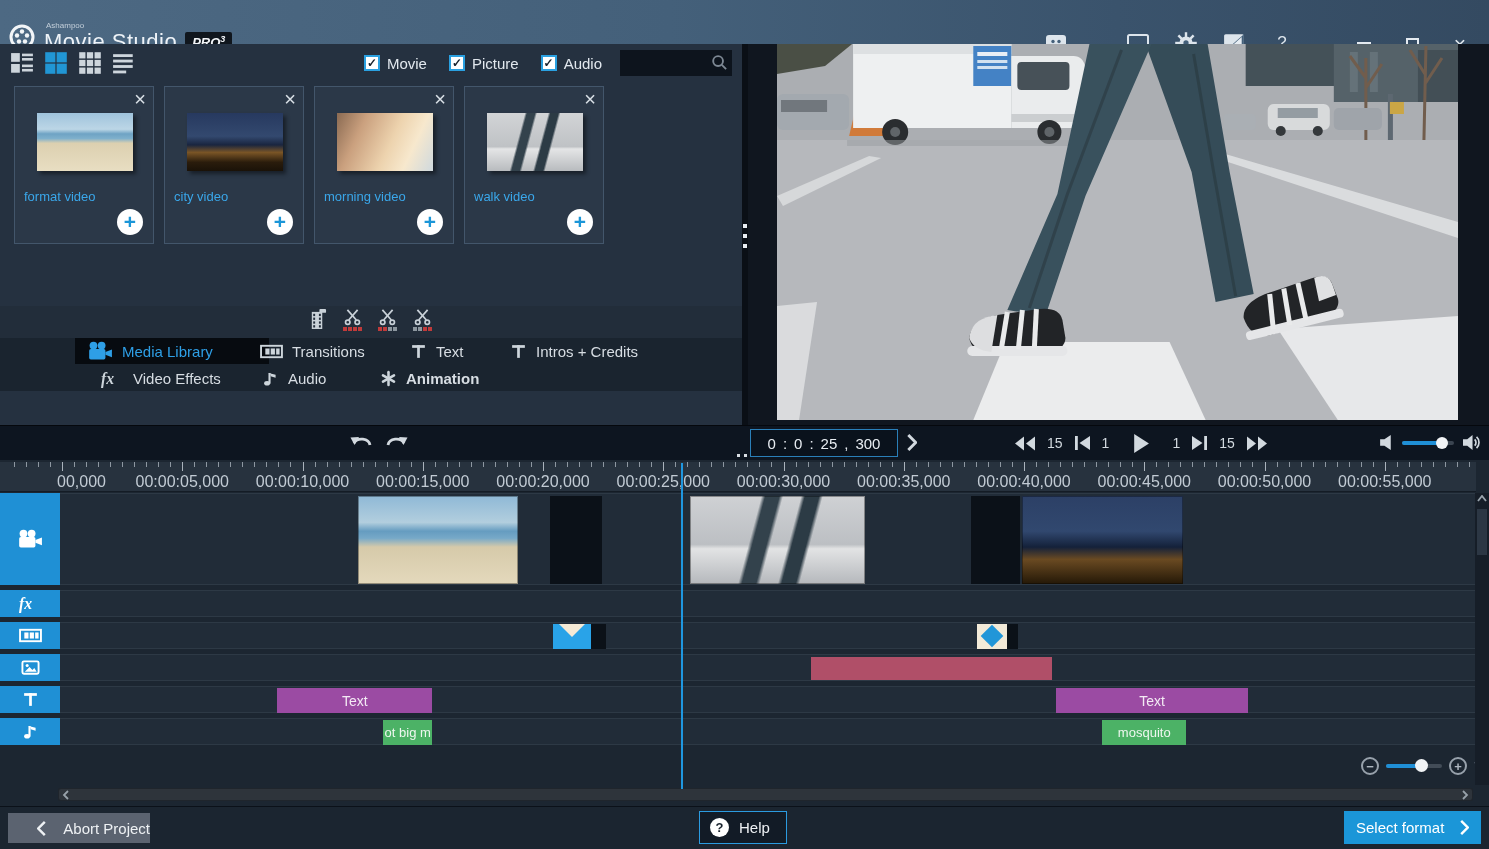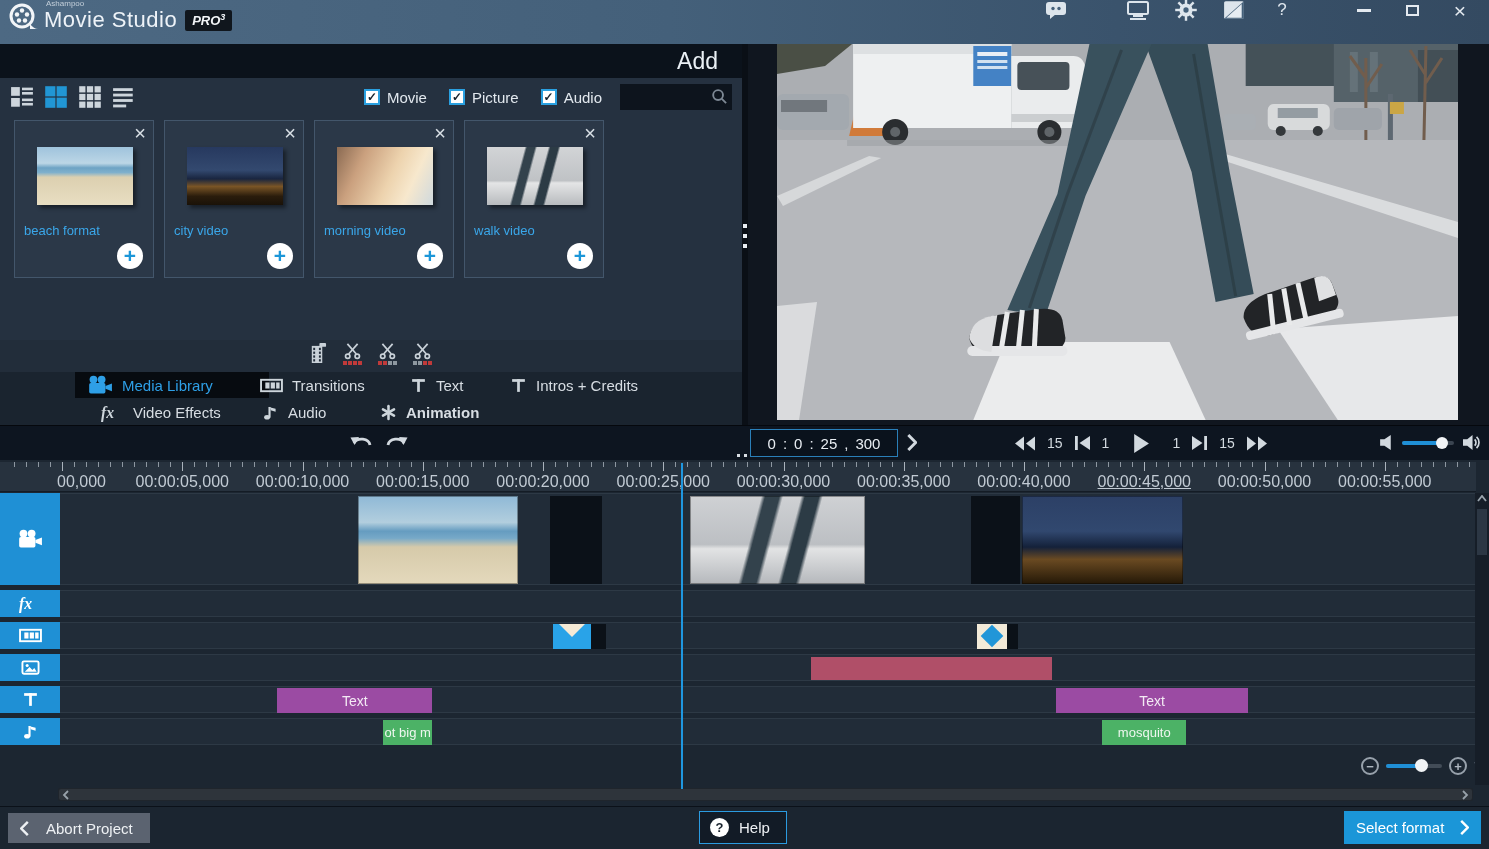--- a/index.html
+++ b/index.html
@@ -5,21 +5,21 @@
   html,body{margin:0;padding:0;background:#0b111a;}
   body{font-family:"Liberation Sans",sans-serif;-webkit-font-smoothing:antialiased;}
   .stage{position:relative;width:1489px;height:849px;overflow:hidden;background:#10161f;color:#d7dde3;}
   .stage *{box-sizing:border-box;}
   svg{display:block;}
   .icon svg{fill:currentColor;}
 
   
   .titlebar{position:absolute;left:0;top:0;width:1489px;height:53px;
     background:linear-gradient(90deg,#4d6983 0%,#44607a 45%,#3a536c 75%,#344a61 100%);
-    display:flex;align-items:flex-start;}
+    display:flex;align-items:flex-end;}
   .logo{width:30px;height:30px;margin:2px 6px 0 8px;color:#f2f5f8;}
   .brandblock{display:flex;flex-direction:column;line-height:1;}
   .brand-small{font-size:8px;color:#c3cfda;margin:0 0 1px 2px;}
   .brand-title{font-size:22px;font-weight:300;color:#eef3f8;letter-spacing:.5px;}
   .badge{margin-left:8px;margin-top:10px;background:#10161d;color:#f2f5f8;font-size:13px;font-weight:bold;font-style:italic;
     padding:2px 7px 3px 7px;border-radius:2px;}
   .badge sup{font-size:9px;}
   .tb-icons{margin-left:auto;display:flex;align-items:center;gap:26px;padding-right:18px;color:#dde5ec;}
   .tb-btn{width:22px;height:20px;display:flex;align-items:center;justify-content:center;cursor:default;}
   .tb-gap{width:8px;}
@@ -133,21 +133,21 @@
   .hscroll{position:absolute;left:58px;right:16px;top:328px;height:13px;background:#1f252c;border-radius:2px;}
   .hthumb{position:absolute;left:1px;right:1px;top:1px;bottom:1px;background:#2e343b;border-radius:2px;}
   .hs-arrow{position:absolute;top:0;height:13px;display:flex;align-items:center;color:#98a2ab;}
   .vscroll{position:absolute;right:0;top:33px;width:14px;height:292px;background:#161e28;}
   .vs-up{position:absolute;left:2px;top:2px;color:#9aa4ad;}
   .vthumb{position:absolute;left:2px;top:16px;width:10px;height:46px;background:#2c3744;}
 
   
   .footer{position:absolute;left:0;top:806px;width:1489px;height:43px;background:#1b2530;border-top:1px solid #0b1119;}
   .btn-abort{position:absolute;left:8px;top:6px;width:142px;height:30px;background:#5b6370;color:#eef1f4;font-size:15px;
-    display:flex;align-items:center;gap:16px;padding-left:12px;}
+    display:flex;align-items:center;gap:16px;padding-left:12px;justify-content:flex-end;}
   .btn-help{position:absolute;left:699px;top:4px;width:88px;height:33px;border:1px solid #2b9be0;background:#121b26;
     display:flex;align-items:center;gap:10px;padding-left:10px;color:#eef1f4;font-size:15px;}
   .qcircle{width:19px;height:19px;border-radius:50%;background:#ffffff;color:#16202b;font-size:13px;font-weight:bold;
     display:flex;align-items:center;justify-content:center;}
   .btn-select{position:absolute;left:1344px;top:4px;width:137px;height:33px;background:#1b96d8;color:#ffffff;font-size:15px;
     display:flex;align-items:center;justify-content:space-between;padding:0 12px;}
 </style>
 </head>
 <body>
 
@@ -216,23 +216,20 @@
           <span class="win-min"></span>
         </span>
       <span class="tb-btn">
           <span class="win-max"></span>
         </span>
       <span class="tb-btn win-close">×</span>
     </div>
   </div>
 
   <div class="library">
-    <div class="addbar">
-      <span class="addlbl">Add</span>
-    </div>
     <div class="libtoolbar">
       <div class="viewbtns">
         <span class="viewbtn icon">
           <svg viewBox="0 0 22 20">
               <rect x="1" y="1" width="8" height="8"></rect>
               <rect x="11" y="1.5" width="10" height="2.4"></rect>
               <rect x="11" y="5.5" width="10" height="2.4"></rect>
               <rect x="1" y="11" width="8" height="8"></rect>
               <rect x="11" y="11.5" width="10" height="2.4"></rect>
               <rect x="11" y="15.5" width="10" height="2.4"></rect>
@@ -289,21 +286,21 @@
               <circle cx="7.5" cy="7.5" r="5.2" fill="none" stroke="currentColor" stroke-width="2"></circle>
               <line x1="11.5" y1="11.5" x2="16" y2="16" stroke="currentColor" stroke-width="2"></line>
             </svg>
         </span>
       </div>
     </div>
     <div class="cards" id="card-list">
         <div class="card">
           <span class="x">×</span>
           <div class="thumb thumb-beach"></div>
-          <div class="name">beach format</div>
+          <div class="name">format video</div>
           <span class="plus">+</span>
         </div>
         <div class="card">
           <span class="x">×</span>
           <div class="thumb thumb-city"></div>
           <div class="name">city video</div>
           <span class="plus">+</span>
         </div>
         <div class="card">
           <span class="x">×</span>
@@ -752,21 +749,21 @@
         <span class="tick" style="left: 1468.92px; height: 5px;"></span>
         <span class="rlabel" style="left: 57px;">00,000</span>
         <span class="rlabel" style="left: 182.25px; transform: translateX(-50%);">00:00:05,000</span>
         <span class="rlabel" style="left: 302.5px; transform: translateX(-50%);">00:00:10,000</span>
         <span class="rlabel" style="left: 422.75px; transform: translateX(-50%);">00:00:15,000</span>
         <span class="rlabel" style="left: 543px; transform: translateX(-50%);">00:00:20,000</span>
         <span class="rlabel" style="left: 663.25px; transform: translateX(-50%);">00:00:25,000</span>
         <span class="rlabel" style="left: 783.5px; transform: translateX(-50%);">00:00:30,000</span>
         <span class="rlabel" style="left: 903.75px; transform: translateX(-50%);">00:00:35,000</span>
         <span class="rlabel" style="left: 1024px; transform: translateX(-50%);">00:00:40,000</span>
-        <span class="rlabel" style="left: 1144.25px; transform: translateX(-50%); text-decoration: underline;">00:00:45,000</span>
+        <span class="rlabel" style="left: 1144.25px; transform: translateX(-50%);">00:00:45,000</span>
         <span class="rlabel" style="left: 1264.5px; transform: translateX(-50%);">00:00:50,000</span>
         <span class="rlabel" style="left: 1384.75px; transform: translateX(-50%);">00:00:55,000</span>
       </div>
     <div id="track-area">
         <div class="row" style="top: 33px; height: 92px;">
           <div class="head">
             <span class="icon ticon">
               <svg viewBox="0 0 24 20" width="26" height="22">
                 <circle cx="6" cy="5" r="3.6"></circle>
                 <circle cx="13.5" cy="5" r="3.6"></circle>

